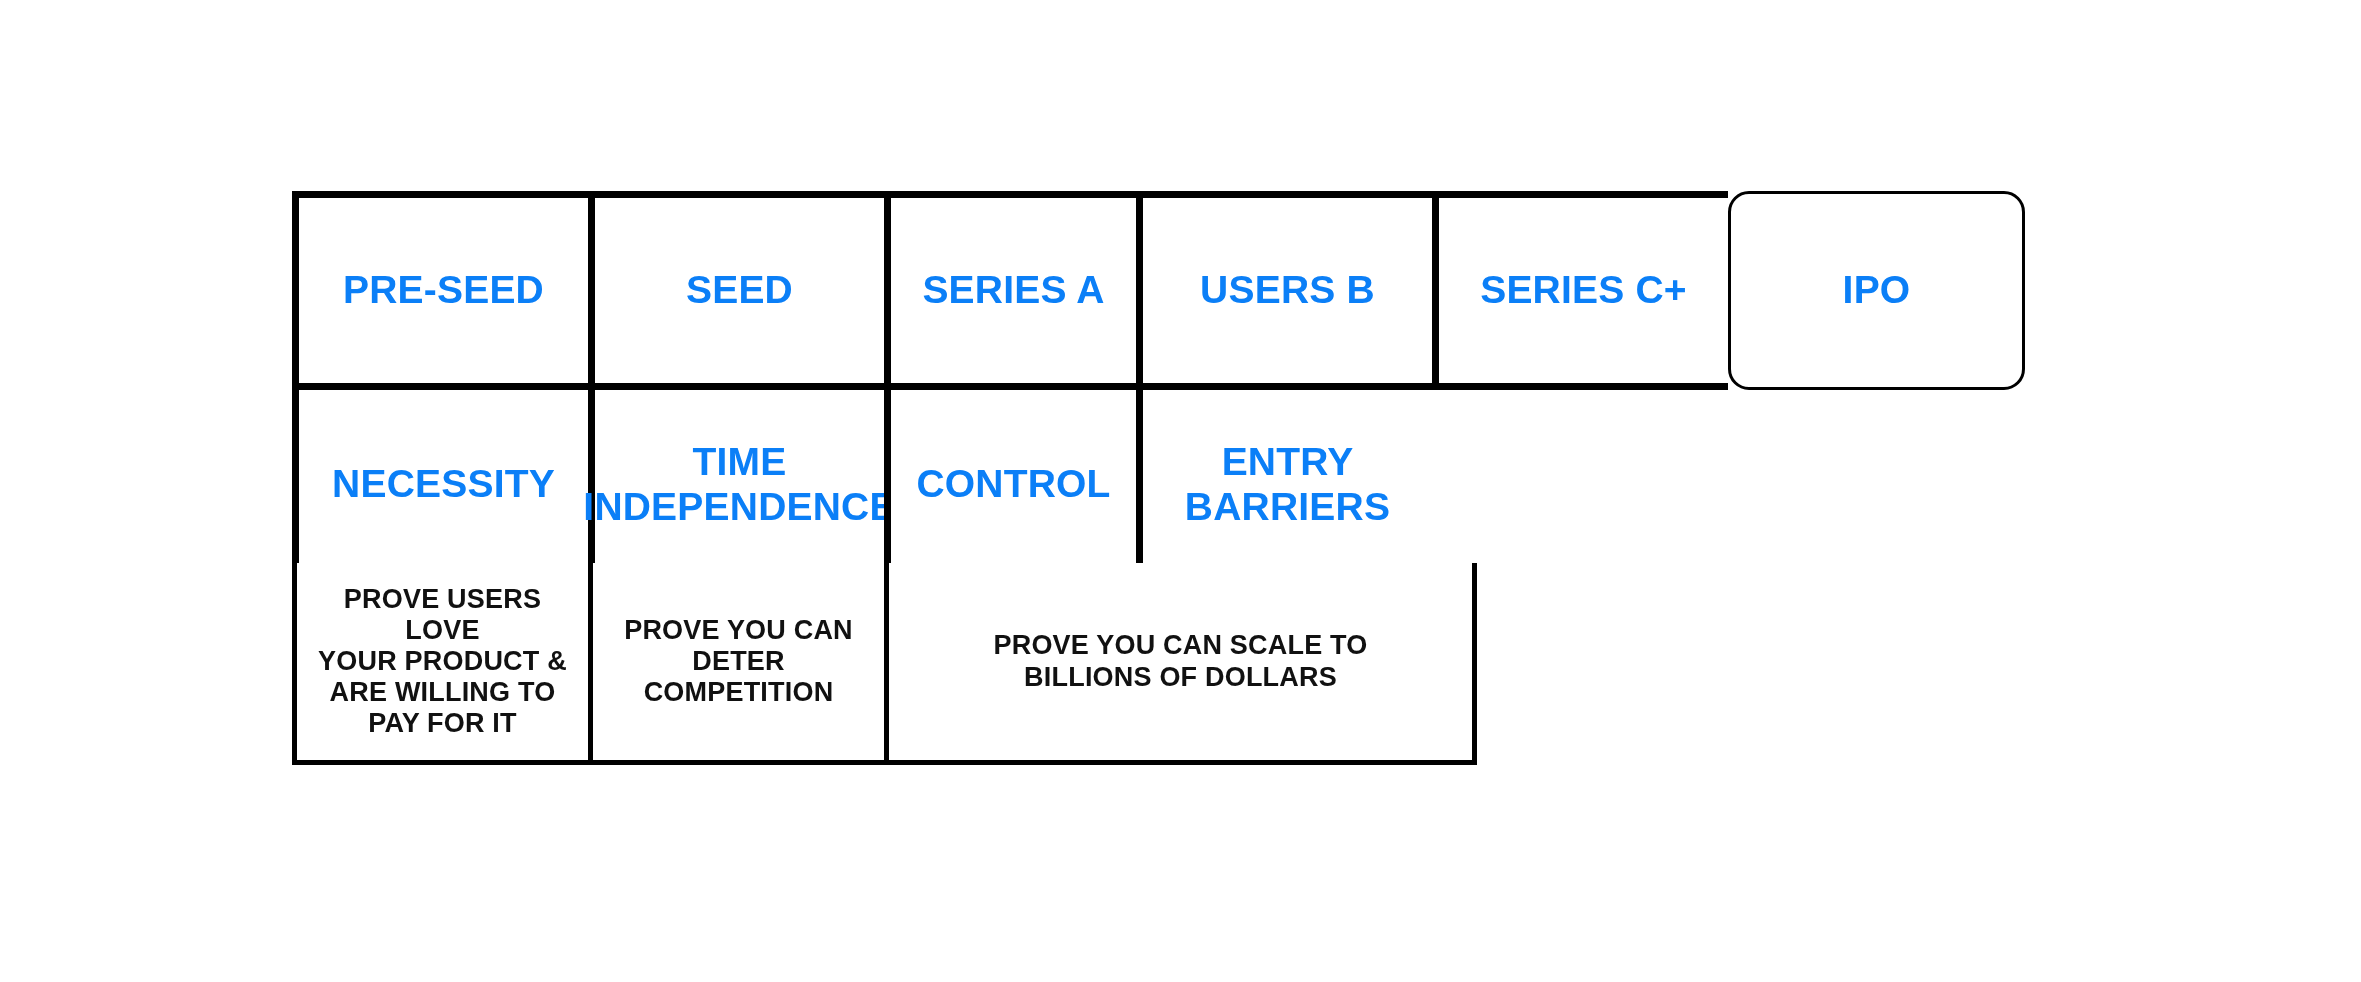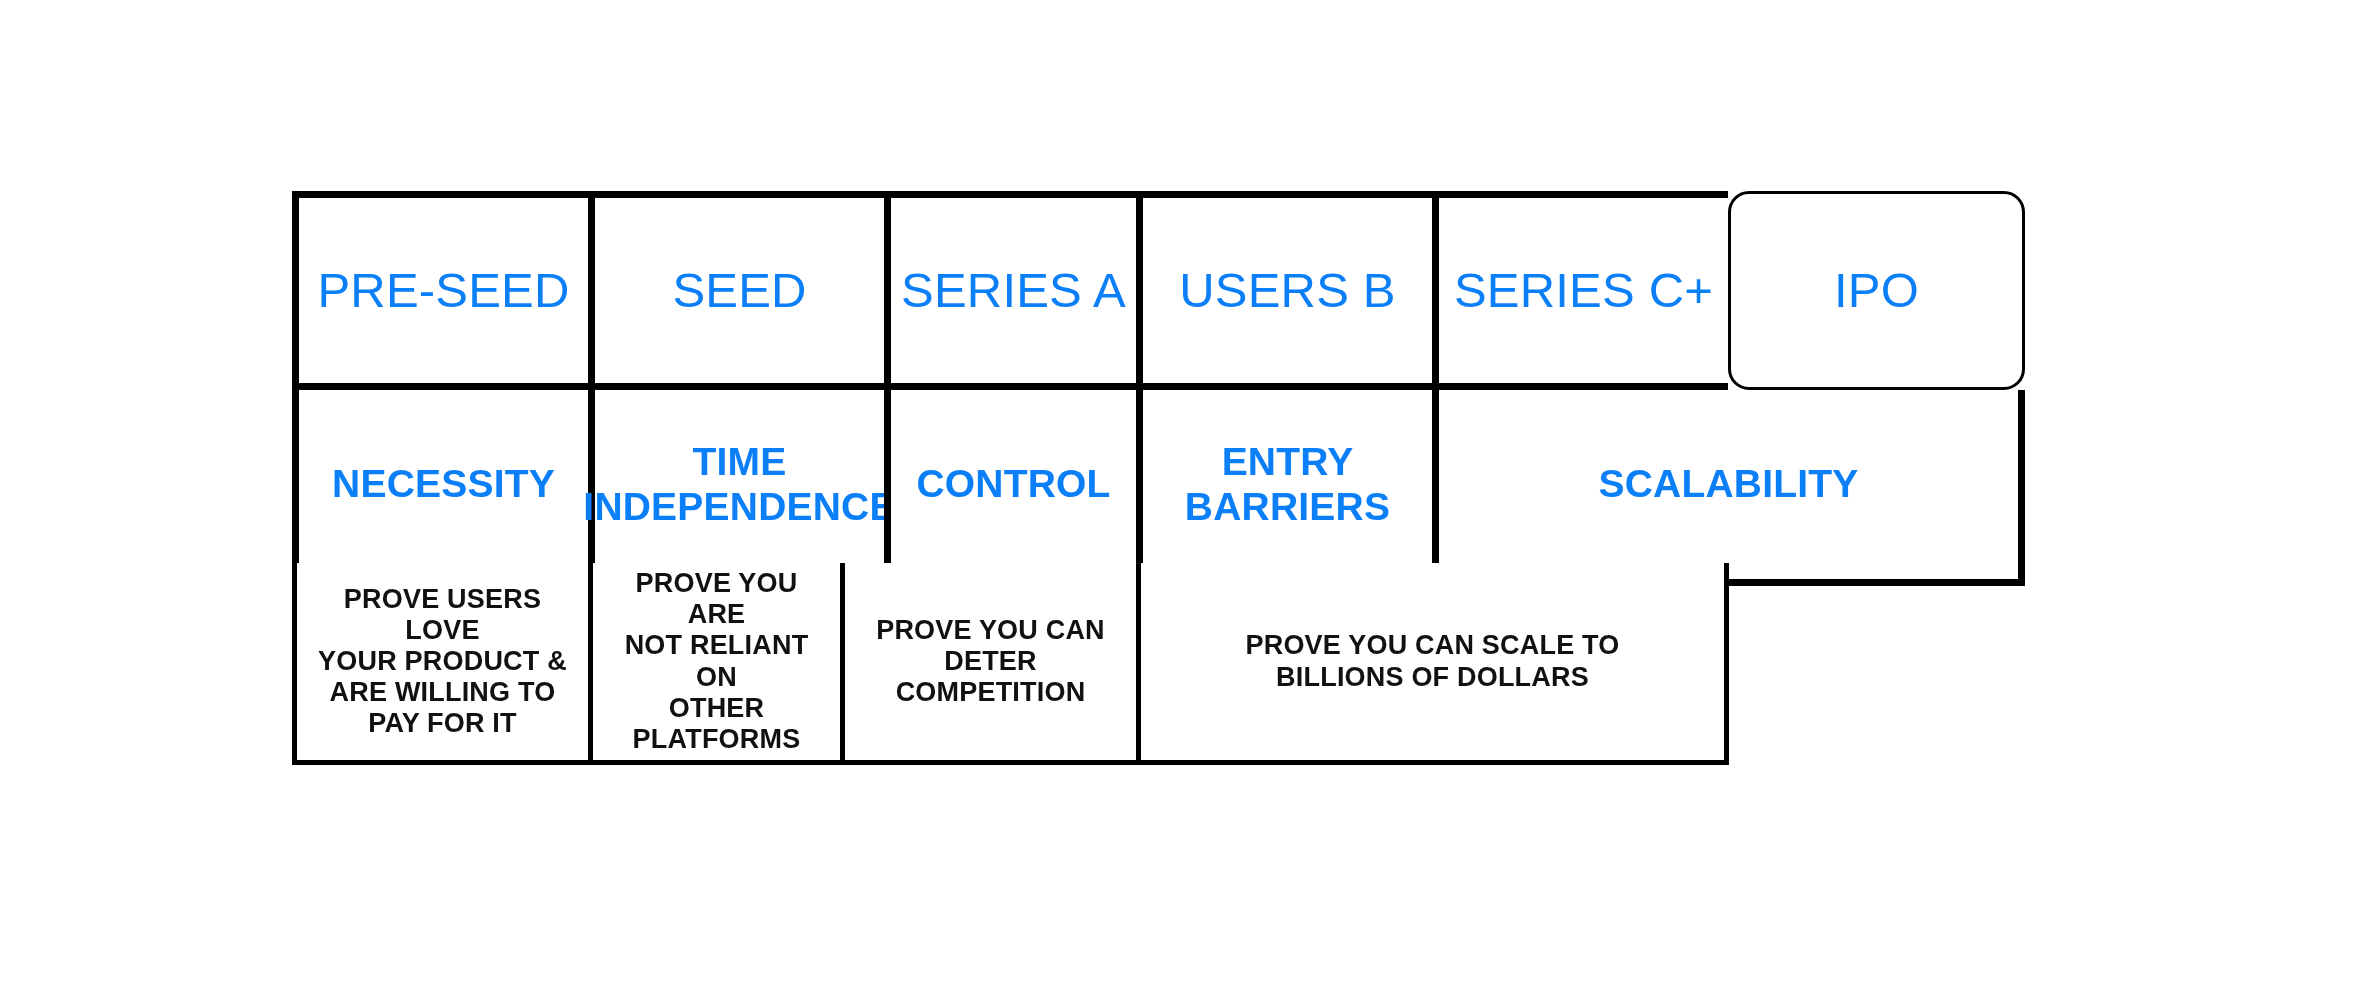--- a/index.html
+++ b/index.html
@@ -79,22 +79,22 @@
 
   .row-pillars .cell { border: 7px solid #000000; border-right-width: 0; border-top-width: 0; }
   .row-pillars .cell.last { border-right-width: 7px; }
 
   .row-proofs  .cell { border: 5px solid #000000; border-right-width: 0; border-top-width: 0; }
   .row-proofs  .cell.last { border-right-width: 5px; }
 
   
   .stage-label {
     color: #0b7ff7;
-    font-size: 49px;
-    font-weight: 400;
+    font-size: 39px;
+    font-weight: 700;
     letter-spacing: 0.6px;
   }
   .pillar-label {
     color: #0b7ff7;
     font-size: 39px;
     font-weight: 700;
     letter-spacing: 0.6px;
   }
   .proof-label {
     color: #111111;
@@ -139,36 +139,28 @@
       <span class="label pillar-label">TIME
 INDEPENDENCE</span>
     </div>
     <div class="cell c3">
       <span class="label pillar-label">CONTROL</span>
     </div>
     <div class="cell c4">
       <span class="label pillar-label">ENTRY
 BARRIERS</span>
     </div>
-    <div class="cell c56 last">
-      <span class="label pillar-label">SCALABILITY</span>
-    </div>
   </div>
 
   <div class="row row-proofs">
     <div class="cell c1">
       <span class="label proof-label">PROVE USERS LOVE
 YOUR PRODUCT &amp;
 ARE WILLING TO
 PAY FOR IT</span>
-    </div>
-    <div class="cell c3">
-      <span class="label proof-label">PROVE YOU ARE
-NOT RELIANT ON
-OTHER PLATFORMS</span>
     </div>
     <div class="cell c4">
       <span class="label proof-label">PROVE YOU CAN
 DETER COMPETITION</span>
     </div>
     <div class="cell c56 last">
       <span class="label proof-label">PROVE YOU CAN SCALE TO
 BILLIONS OF DOLLARS</span>
     </div>
   </div>

